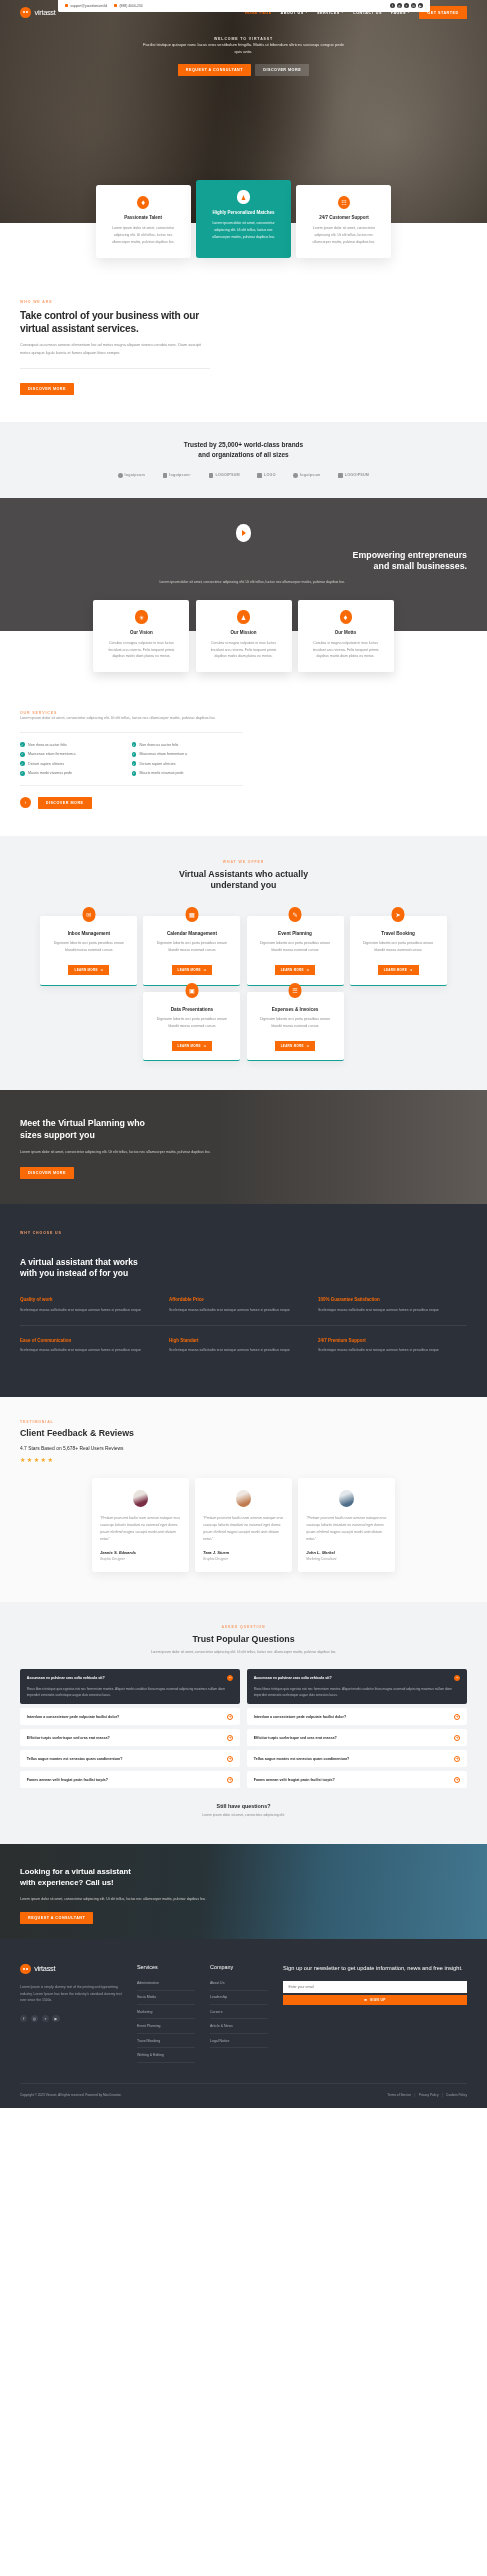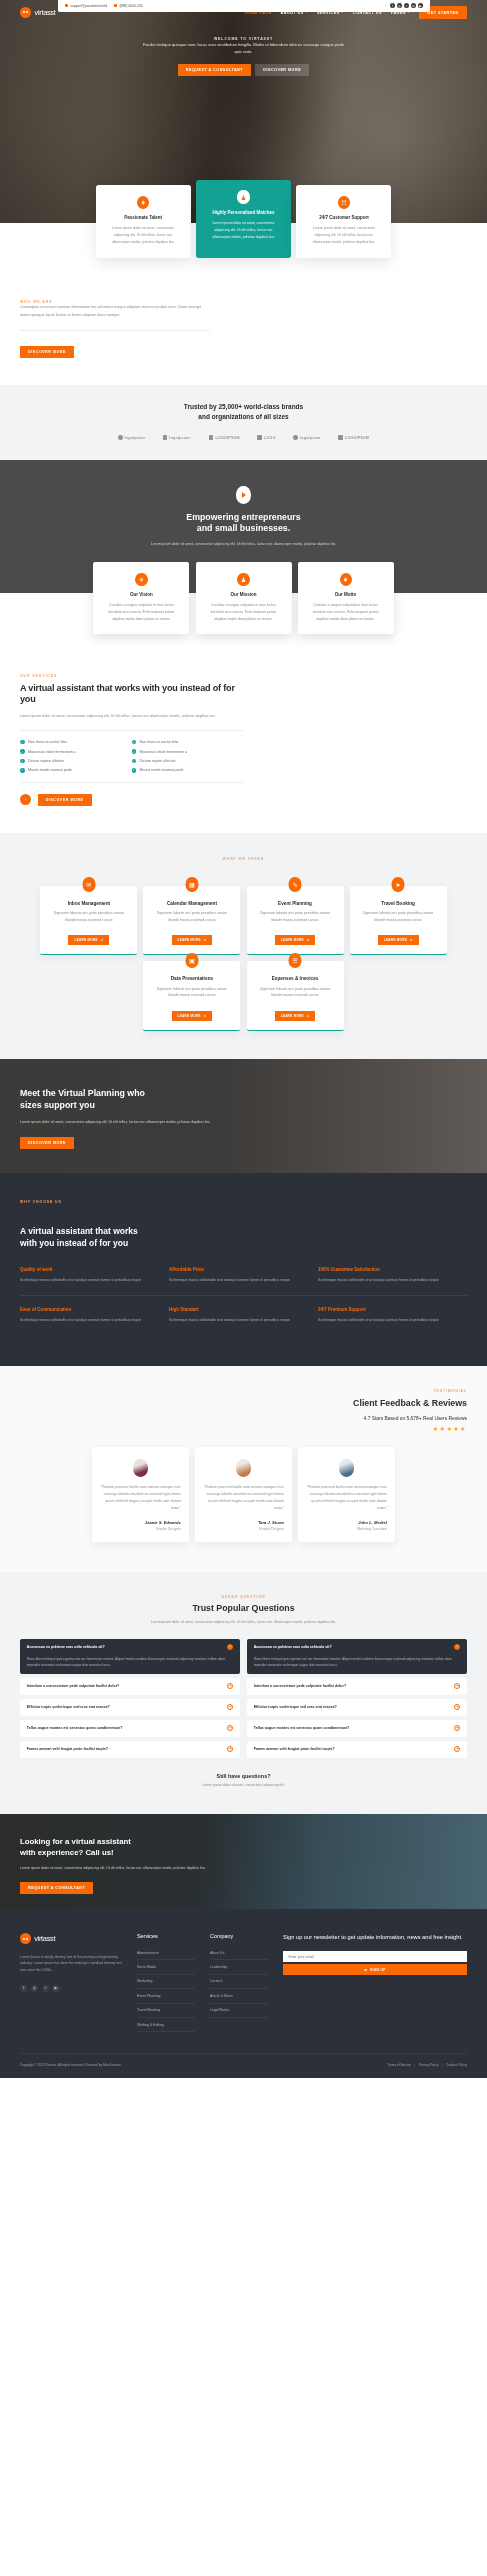--- a/index.html
+++ b/index.html
@@ -77,21 +77,21 @@
 
   
   .brands{background:#f2f3f5;padding:17.6px 0 20.3px;text-align:center}
   .brands h3{font-size:6.5px;font-weight:700;line-height:1.5}
   .blogos{display:flex;justify-content:center;gap:17.6px;margin-top:13.5px;align-items:center}
   .blogo{display:flex;align-items:center;gap:2px;opacity:.48;font-size:3.7px;font-weight:700;color:#2b2b2b;letter-spacing:0.2px}
   .bm{width:4.7px;height:4.7px;background:#2b2b2b;border-radius:0.7px;display:inline-block}
   .bm.round{border-radius:50%}
 
   
-  .empower{background:#4c4a4a;padding:26px 0 45px;text-align:center;position:relative}
+  .empower{background:#4c4a4a;padding:26px 0 45px;text-align:right;position:relative}
   .play{width:15px;height:17.6px;border-radius:48%;background:#fff;margin:0 auto 8.1px;
         display:flex;align-items:center;justify-content:center}
   .play i{width:0;height:0;border-left:4.7px solid #f96a07;border-top:3px solid transparent;border-bottom:3px solid transparent;margin-left:1.4px}
   .empower h2{color:#fff;font-size:8.8px;line-height:1.3;font-weight:700}
   .empower p{color:#d6d3d0;font-size:3.5px;line-height:2;width:203px;margin:6.1px auto 0}
   .vcards{display:flex;gap:6.1px;justify-content:center;margin-top:24.4px;position:relative;z-index:3}
   .vcard{width:96px;background:#fff;border-radius:2px;padding:10.8px 8.8px 11.5px;text-align:center;box-shadow:0 3.4px 10.8px rgba(0,0,0,.13)}
   .vcard h4{font-size:4.5px;font-weight:700;margin-bottom:4.7px}
   .vcard p{font-size:3.5px;line-height:1.95;color:#8b8b8b;width:auto;margin:0}
 
@@ -146,21 +146,21 @@
   
   .why{background:#2c3039;padding:27px 0 31px}
   .why h2{color:#fff;font-size:8.5px;line-height:1.35;font-weight:700;margin-top:22px}
   .wgrid{display:flex;flex-wrap:wrap;margin-top:17.6px}
   .wcell{width:33.333%;padding:11.5px 15px 11.5px 0;border-top:0.7px solid #3c414b}
   .wgrid .wcell:nth-child(-n+3){border-top:none;padding-top:0}
   .wcell h5{color:#f96a07;font-size:4.5px;font-weight:600;margin-bottom:4.7px}
   .wcell p{color:#a8adb6;font-size:3.5px;line-height:1.95}
 
   
-  .testi{background:#fafafa;padding:23px 0 30px;text-align:right;position:relative}
+  .testi{background:#fafafa;padding:23px 0 30px;text-align:left;position:relative}
   .testi h2{font-size:8.8px;font-weight:700;margin-top:4.7px}
   .testi .rate{font-size:4.9px;margin-top:7.4px}
   .stars{color:#f5a623;font-size:6.1px;letter-spacing:1.4px;margin-top:4.7px;font-family:"DejaVu Sans",sans-serif}
   .tcards{display:flex;gap:6.1px;justify-content:center;margin-top:15px}
   .tcard{width:97px;background:#fff;border-radius:2.7px;padding:12.2px 8.1px 10.8px;box-shadow:0 2.7px 9.5px rgba(0,0,0,.07)}
   .av{width:15px;height:17.6px;border-radius:48%;margin:0 auto 7.4px;overflow:hidden;
       background:linear-gradient(160deg,#dfd9d4,#b9b1aa)}
   .av.a{background:linear-gradient(160deg,#e9e3de 35%,#7b2f46 70%)}
   .av.b{background:linear-gradient(160deg,#efe8e2 30%,#c07a4e 75%)}
   .av.c{background:linear-gradient(160deg,#e3e8ec 30%,#4e6d88 75%)}
@@ -181,21 +181,21 @@
   .qa.open .qt{color:#fff}
   .pm{width:6.1px;height:6.1px;border-radius:50%;border:0.7px solid #f96a07;color:#f96a07;font-size:4.1px;flex:none;
       display:flex;align-items:center;justify-content:center;font-family:"DejaVu Sans",sans-serif;line-height:1}
   .qa.open .pm{background:#f96a07;color:#fff;border-color:#f96a07}
   .qbody{font-size:3.2px;line-height:2;color:#b0b4bb;margin-top:5.4px}
   .stillq{text-align:center;margin-top:15px}
   .stillq h4{font-size:5.4px;font-weight:700}
   .stillq p{font-size:3.4px;color:#8b8b8b;margin-top:4.1px}
 
   
-  .cta{position:relative;height:95px;overflow:hidden;background:#0c4a6e}
+  .cta{position:relative;height:95px;overflow:hidden;background:#0369a1}
   .cta:before{content:"";position:absolute;inset:0;
       background:linear-gradient(95deg,rgba(45,44,42,.96) 0%,rgba(45,44,42,.88) 42%,rgba(90,80,70,.55) 66%,rgba(160,140,118,.4) 100%)}
   .cta .inner{position:relative;z-index:3;padding-top:23px}
   .cta h2{color:#fff;font-size:7.8px;line-height:1.4;font-weight:700;width:203px}
   .cta p{color:#d2cfcb;font-size:3.5px;line-height:2;width:203px;margin-top:6.8px}
   .cta .btn{margin-top:9.5px}
 
   
   .footer{background:#2c3039;padding:24.4px 0 0}
   .fgrid2{display:flex;gap:15px}
@@ -299,20 +299,21 @@
       <h3>24/7 Customer Support</h3>
       <p>Lorem ipsum dolor sit amet, consectetur adipiscing elit. Ut elit tellus, luctus nec ullamcorper mattis, pulvinar dapibus leo.</p>
     </div>
   </div>
 </div>
 
 <div class="wrap">
   <div class="about">
     <div class="txt">
       <div class="eyebrow">WHO WE ARE</div>
+      <h2 class="big">Take control of your business with our virtual assistant services.</h2>
       <p>Consequat accumsan aenean elementum leo ad metus magna aliquam viverra conubia nunc. Diam suscipit metus quisque ligula lacinia et fames aliquam litora semper.</p>
       <div class="hr"></div>
       <button class="btn">DISCOVER MORE</button>
     </div>
   </div>
 </div>
 
 <div class="brands">
   <div class="wrap">
     <h3>
@@ -377,21 +378,20 @@
       <h4>Our Motto</h4>
       <p>Conubia si magna vulputate in mus luctus tincidunt arcu viverra. Felis torquent primis dapibus mattis diam platea eu metus.</p>
     </div>
   </div>
 </div>
 
 <div class="wrap">
   <div class="split">
     <div class="txt">
       <div class="eyebrow">OUR SERVICES</div>
-      <h2 class="big">A virtual assistant that works with you instead of for you</h2>
       <p>Lorem ipsum dolor sit amet, consectetur adipiscing elit. Ut elit tellus, luctus nec ullamcorper mattis, pulvinar dapibus leo.</p>
       <div class="checks">
         <div class="chk">
             <span class="tick">✓</span>
             <span>Non rhoncus auctor felis</span>
           </div>
         <div class="chk">
             <span class="tick">✓</span>
             <span>Non rhoncus auctor felis</span>
           </div>
@@ -424,20 +424,24 @@
         <div class="arrowbtn">›</div>
         <button class="btn">DISCOVER MORE</button>
       </div>
     </div>
   </div>
 </div>
 
 <div class="offer">
   <div class="wrap">
     <div class="eyebrow">WHAT WE OFFER</div>
+    <h2>
+      <span>Virtual Assistants who actually</span><br>
+      <span>understand you</span>
+    </h2>
     <div class="ogrid">
       <div class="ocard">
         <div class="oico">✉</div>
         <h4>Inbox Management</h4>
         <p>Dignissim lobortis orci porta penatibus ornare blandit massa euismod cursus</p>
         <span class="lm">
             <span>LEARN MORE</span>
             <span>➜</span>
           </span>
       </div>

